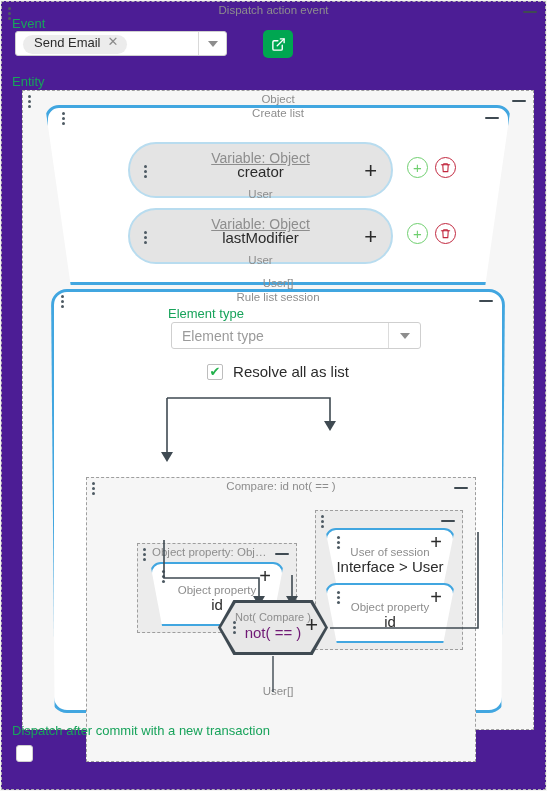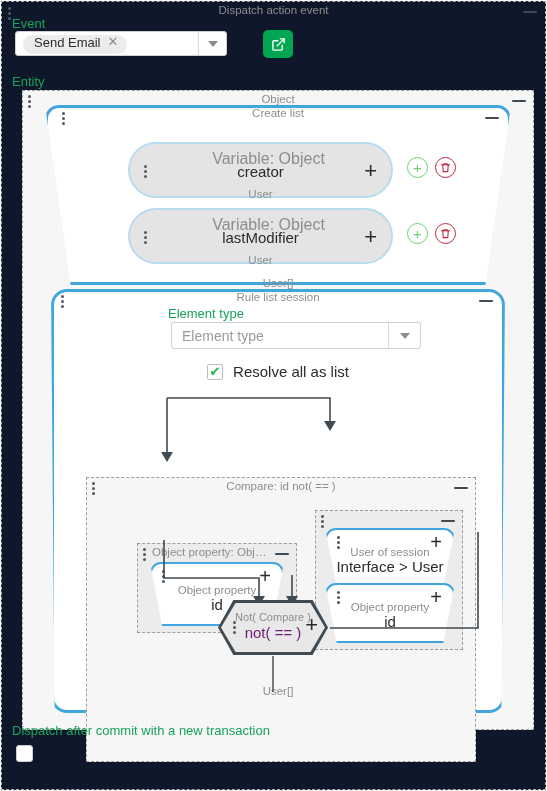--- a/index.html
+++ b/index.html
@@ -30,21 +30,21 @@
     display:flex;flex-direction:column;gap:2px;
   }
   .handle i{display:block;width:3px;height:3px;background:#4e5a63;border-radius:50%;}
   .minus{
     position:absolute;width:14px;height:2px;background:#3f4a52;border-radius:1px;
   }
 
   
   #root{
     position:absolute;left:1px;top:1px;width:545px;height:789px;
-    border:1px dashed #b0b0b0;background:#0f172a;box-sizing:border-box;
+    border:1px dashed #b0b0b0;background:#4c1d95;box-sizing:border-box;
   }
   #root-title{
     position:absolute;top:2px;left:0;width:100%;text-align:center;
     color:#8d8d8d;font-size:11.5px;
   }
   #root-minus{top:9px;right:8px;}
   #root-handle{left:6px;top:5px;}
 
   
   .green-label{color:#18a35b;font-size:13px;}
@@ -98,22 +98,22 @@
     position:absolute;width:265px;height:56px;
     background:#e4e4e4;border:2px solid #b8dcef;border-radius:28px;
     box-sizing:border-box;
   }
   .var-pill .vh{position:absolute;left:14px;top:21px;}
   .var-pill .vplus{
     position:absolute;right:14px;top:16px;color:#2b2b2b;font-size:22px;line-height:22px;
     font-weight:400;
   }
   .var-type{
-    position:absolute;top:6px;left:8px;width:100%;text-align:center;
-    font-size:16px;color:#8d8d8d;
+    position:absolute;top:6px;left:0;width:100%;text-align:center;
+    font-size:14px;color:#8d8d8d;text-decoration:underline;
   }
   .var-name{
     position:absolute;top:19px;left:0;width:100%;text-align:center;
     font-size:15px;color:#2b2b2b;
   }
   .var-sub{
     position:absolute;top:44px;left:0;width:100%;text-align:center;
     font-size:11.5px;color:#8d8d8d;
   }
   .circ{

